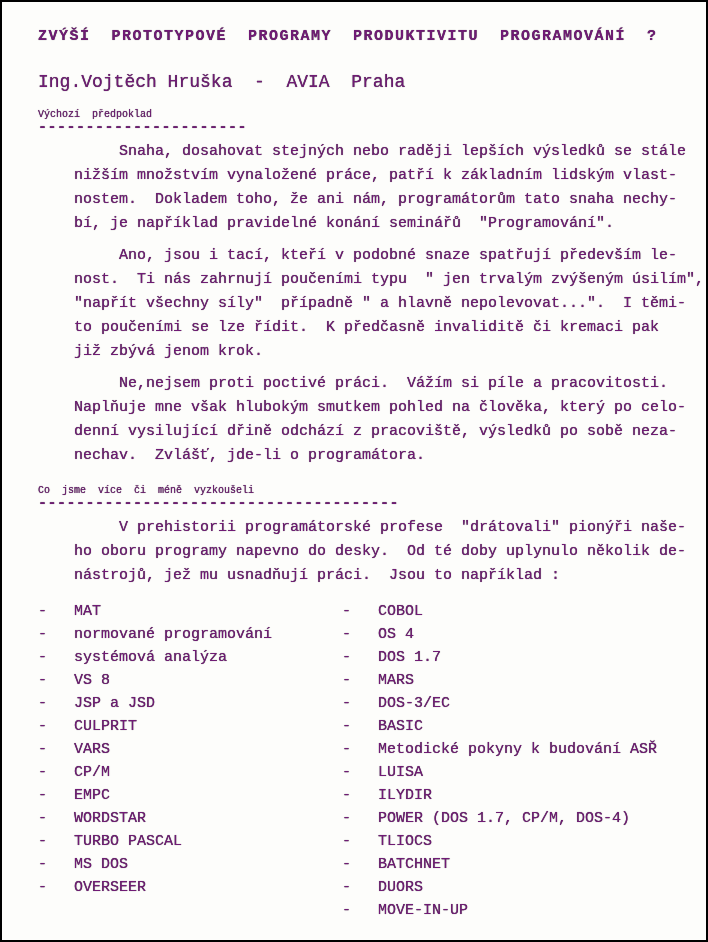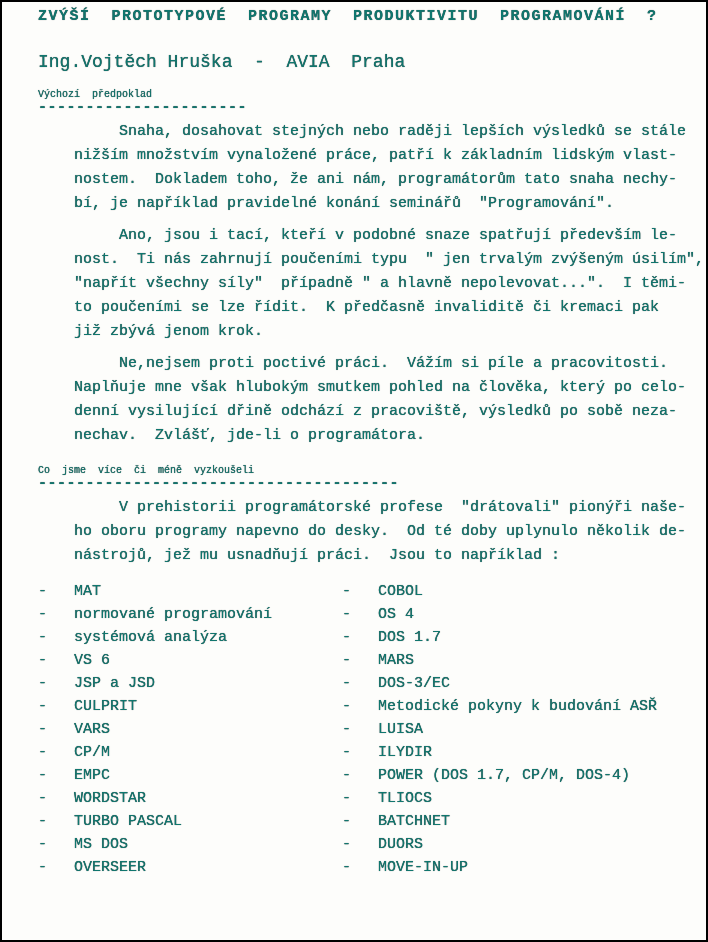--- a/index.html
+++ b/index.html
@@ -10,23 +10,23 @@
   .page {
     position: relative;
     width: 708px;
     height: 942px;
     box-sizing: border-box;
     margin: 0 auto;
     background: #fdfdfb;
     border: 2px solid #000;
     overflow: hidden;
     font-family: "Liberation Mono", "DejaVu Sans Mono", monospace;
-    color: #0f766e;
+    color: #701a75;
     text-shadow: 0 0 0.7px rgba(10,10,10,0.85);
-    padding: 0 18px 0 36px;
+    padding: 20px 18px 0 36px;
   }
   .doc-title {
     font-size: 15px;
     font-weight: 700;
     letter-spacing: 1.5px;
     white-space: pre;
     margin-top: 6px;
   }
   .author-line {
     font-size: 18px;
@@ -115,37 +115,38 @@
       <div class="line">     V prehistorii programátorské profese  "drátovali" pionýři naše-</div>
       <div class="line">ho oboru programy napevno do desky.  Od té doby uplynulo několik de-</div>
       <div class="line">nástrojů, jež mu usnadňují práci.  Jsou to například :</div>
     </div>
 
   <div class="tools-list">
     <div class="list-col-left">
         <div class="line">-   MAT</div>
         <div class="line">-   normované programování</div>
         <div class="line">-   systémová analýza</div>
-        <div class="line">-   VS 6</div>
+        <div class="line">-   VS 8</div>
         <div class="line">-   JSP a JSD</div>
         <div class="line">-   CULPRIT</div>
         <div class="line">-   VARS</div>
         <div class="line">-   CP/M</div>
         <div class="line">-   EMPC</div>
         <div class="line">-   WORDSTAR</div>
         <div class="line">-   TURBO PASCAL</div>
         <div class="line">-   MS DOS</div>
         <div class="line">-   OVERSEER</div>
       </div>
     <div class="list-col-right">
         <div class="line">-   COBOL</div>
         <div class="line">-   OS 4</div>
         <div class="line">-   DOS 1.7</div>
         <div class="line">-   MARS</div>
         <div class="line">-   DOS-3/EC</div>
+        <div class="line">-   BASIC</div>
         <div class="line">-   Metodické pokyny k budování ASŘ</div>
         <div class="line">-   LUISA</div>
         <div class="line">-   ILYDIR</div>
         <div class="line">-   POWER (DOS 1.7, CP/M, DOS-4)</div>
         <div class="line">-   TLIOCS</div>
         <div class="line">-   BATCHNET</div>
         <div class="line">-   DUORS</div>
         <div class="line">-   MOVE-IN-UP</div>
       </div>
   </div>

